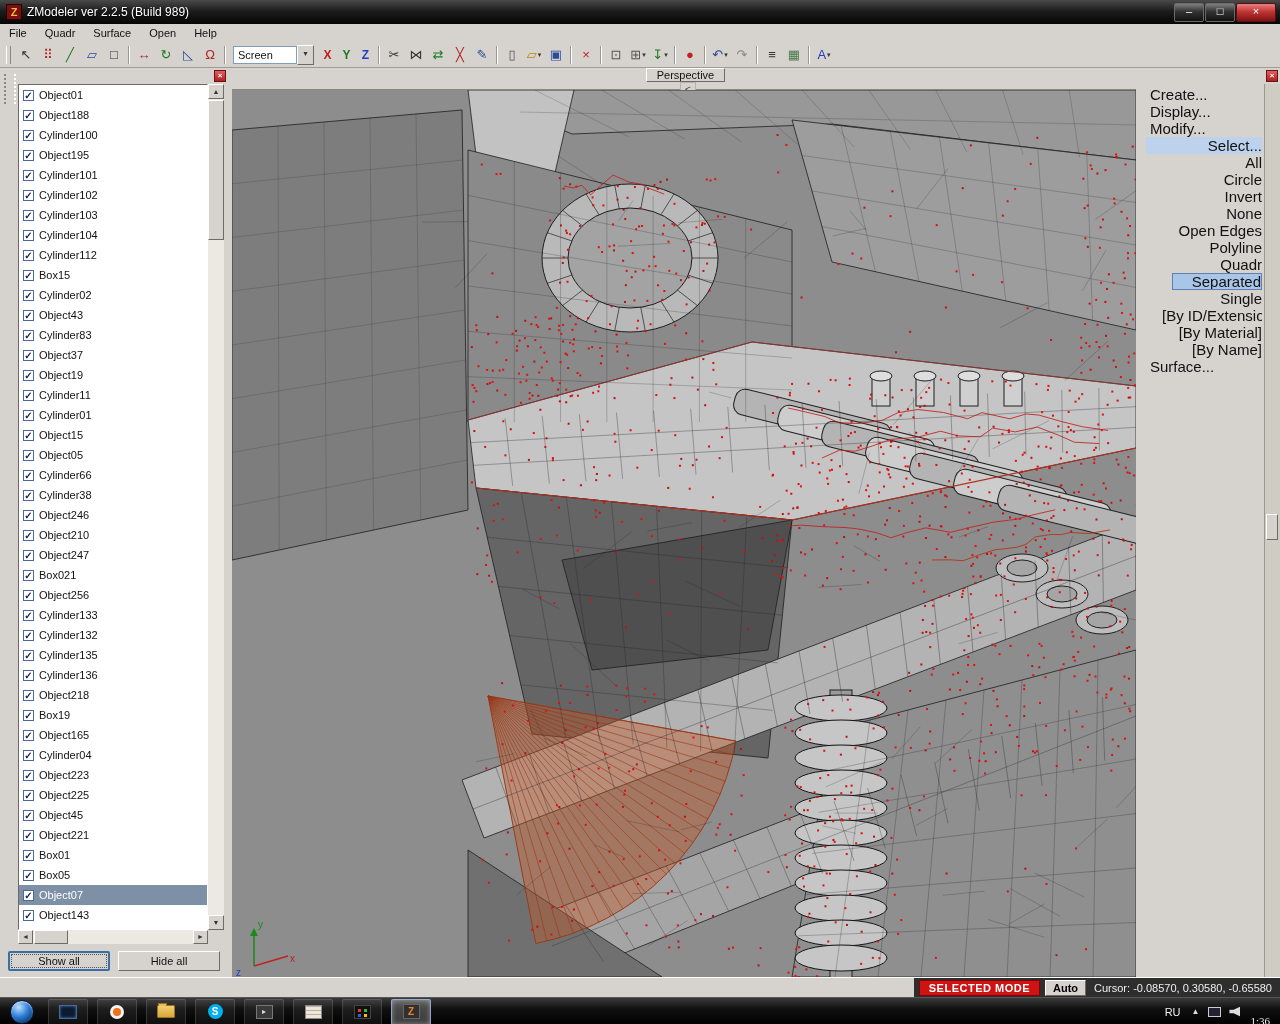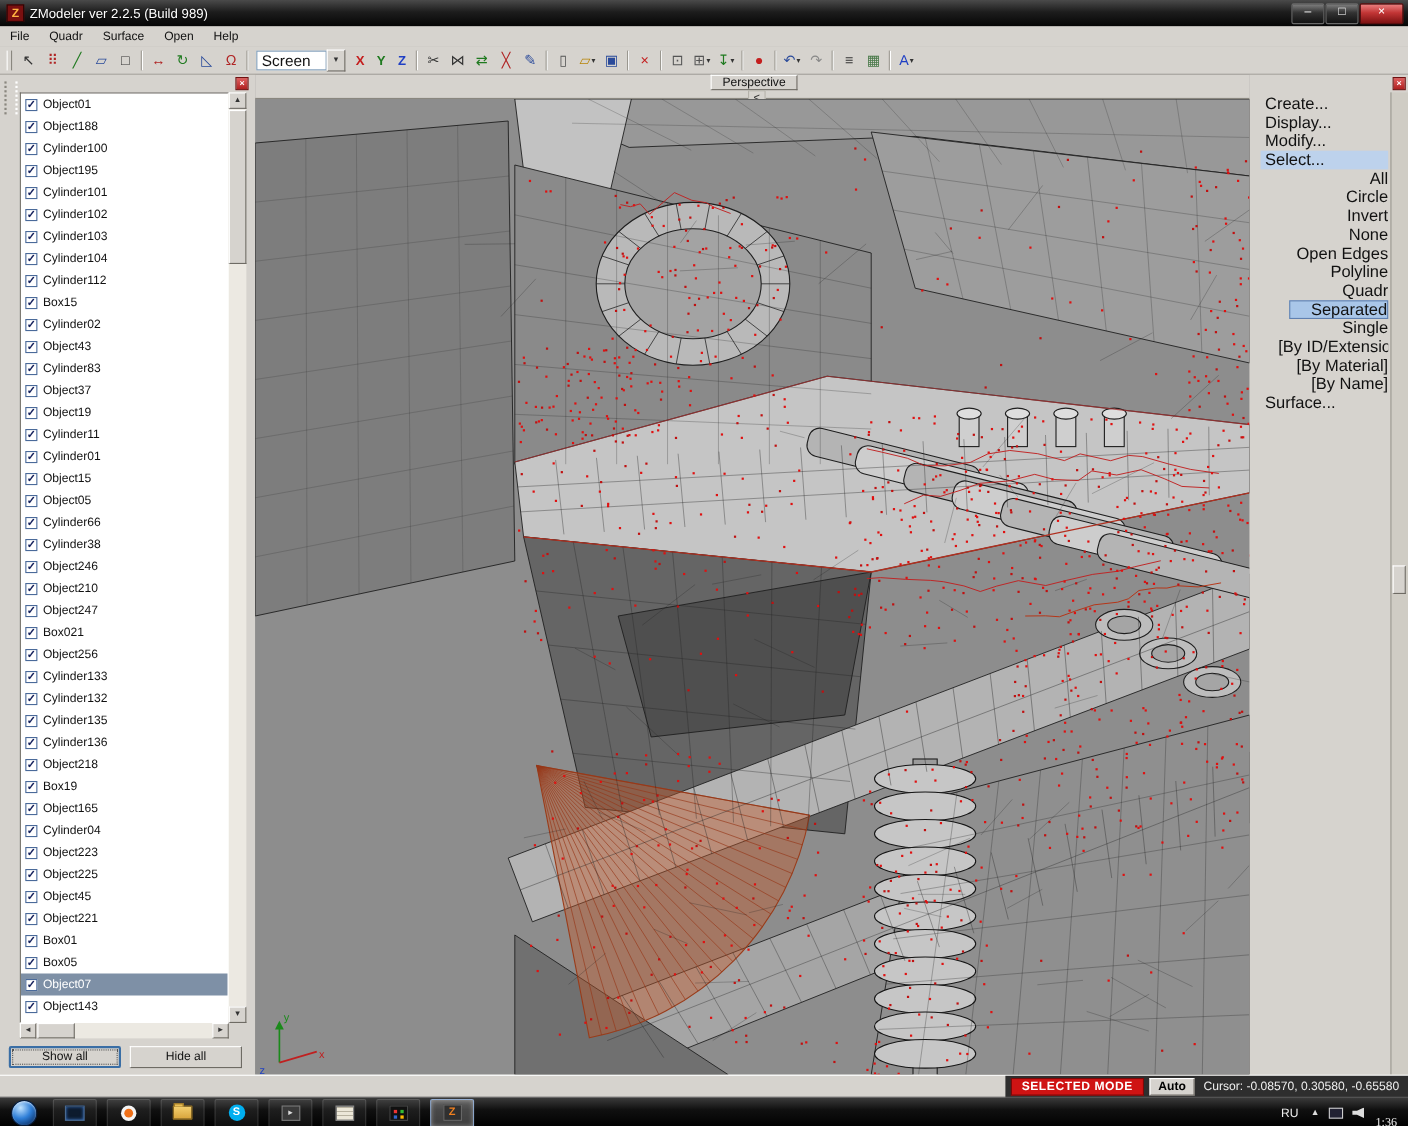--- a/index.html
+++ b/index.html
@@ -26,21 +26,21 @@
   
   .toolbar{position:absolute;left:0;top:42px;width:1280px;height:26px;background:#d6d3ce;
     border-bottom:1px solid #9f9c95;display:flex;align-items:center;padding-left:2px;box-sizing:border-box;}
   .grip{width:3px;height:18px;border-left:1px solid #fff;border-right:1px solid #8a877f;margin:0 4px;}
   .tsep{width:1px;height:18px;background:#9a978f;border-right:1px solid #fff;margin:0 3px;}
   .tb-icon{width:20px;height:20px;display:flex;align-items:center;justify-content:center;
     font-size:13px;position:relative;margin:0 1px;}
   .tb-icon .caret{font-style:normal;font-size:7px;color:#333;margin-left:1px;}
   .tb-icon.axis{font-weight:bold;font-size:12px;width:17px;}
   .combo{display:flex;align-items:center;margin:0 4px;}
-  .combo-txt{width:58px;height:16px;background:#fff;border:1px solid #7f9db9;font-size:14px;
+  .combo-txt{width:58px;height:16px;background:#fff;border:1px solid #7f9db9;font-size:11px;
     line-height:16px;padding-left:4px;color:#111;}
   .combo-btn{width:15px;height:18px;background:#d6d3ce;border:1px solid;border-color:#fff #6e6b64 #6e6b64 #fff;
     font-size:8px;text-align:center;line-height:16px;color:#333;}
 
   
   .leftpanel{position:absolute;left:0;top:68px;width:232px;height:909px;background:#d6d3ce;}
   .panel-close{position:absolute;width:12px;height:12px;background:linear-gradient(#e06060,#b02020);
     border:1px solid #701010;color:#fff;font:bold 8px/10px "Liberation Sans",sans-serif;text-align:center;padding:0;}
   .leftpanel .panel-close{right:6px;top:2px;}
   .strip-grip{position:absolute;left:4px;top:6px;width:8px;height:30px;
@@ -84,21 +84,21 @@
   .lens.plus::before{content:'+';position:absolute;font:bold 9px/7px "Liberation Sans",sans-serif;left:1px;top:1px;color:#3a3a3a;}
   .fitbox{width:11px;height:11px;border:1px dashed #3a3a3a;margin:0 6px;}
   .maxv{width:12px;height:12px;background:#8c1212;border:1px solid #4d0808;margin-left:6px;}
   #wire{position:absolute;left:0;top:22px;}
 
   
   .rightpanel{position:absolute;left:1136px;top:68px;width:144px;height:909px;background:#d6d3ce;box-sizing:border-box;}
   .rightpanel .panel-close{right:2px;top:2px;}
   .cmd{height:17px;line-height:17px;font-size:15px;color:#111;margin:0 18px 0 10px;padding-left:4px;white-space:nowrap;overflow:hidden;}
   .cmd.lvl1{padding-left:16px;text-align:right;}
-  .cmd.active{background:#bdd2ec;}
+  .cmd.active{background:#bdd2ec;text-align:right;}
   .cmd.selected{background:#a9c6e8;border:1px solid #6080b0;line-height:15px;margin-left:36px;padding-left:2px;box-sizing:border-box;}
   .rscroll{position:absolute;right:0;top:16px;bottom:0;width:15px;background:#cfccc4;border-left:1px solid #9a978f;}
   .rthumb{position:absolute;left:1px;top:430px;width:12px;height:26px;background:#d6d3ce;
     border:1px solid;border-color:#fff #6e6b64 #6e6b64 #fff;box-sizing:border-box;}
 
   
   .statusbar{position:absolute;left:0;top:977px;width:1280px;height:20px;background:#d6d3ce;
     border-top:1px solid #fff;font-size:11px;color:#111;}
   .hint{position:absolute;left:6px;top:0;line-height:20px;}
   .sright{position:absolute;right:0;top:0;bottom:0;display:flex;align-items:center;

